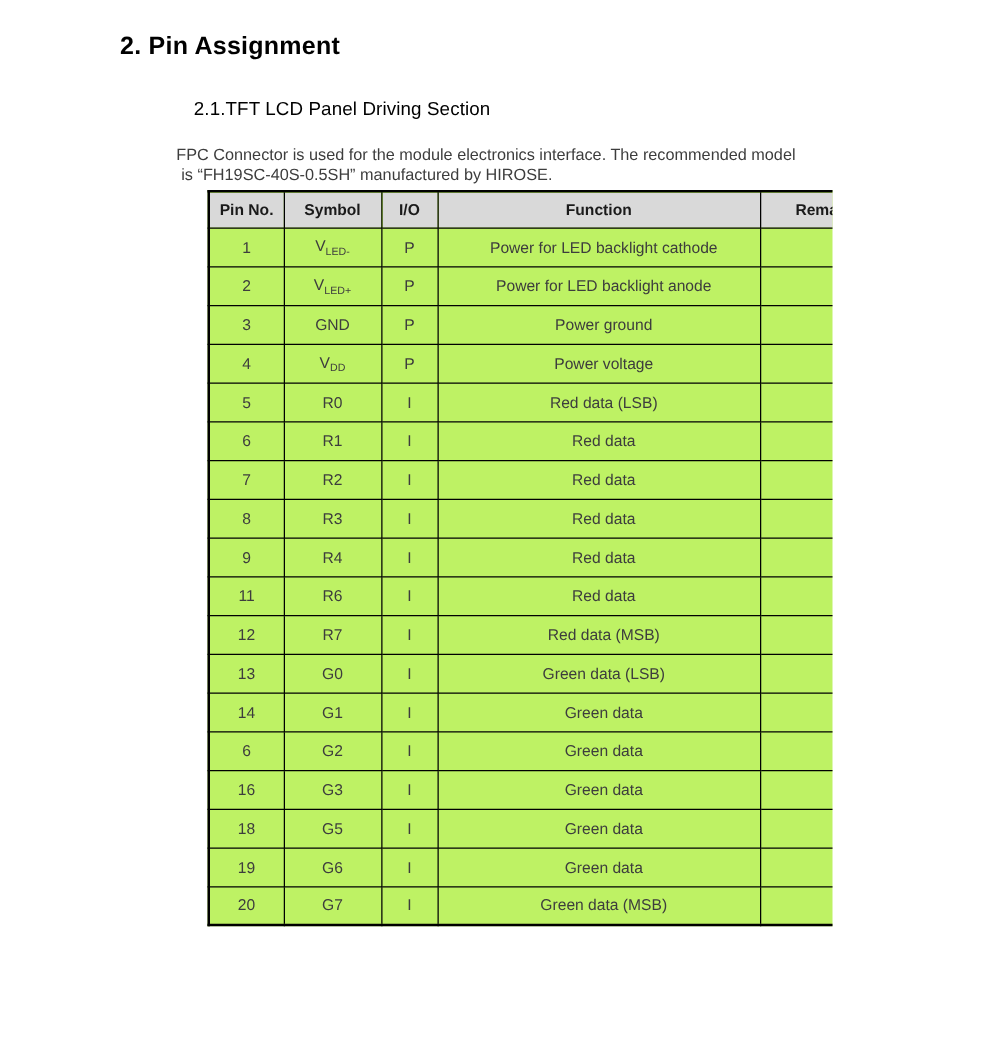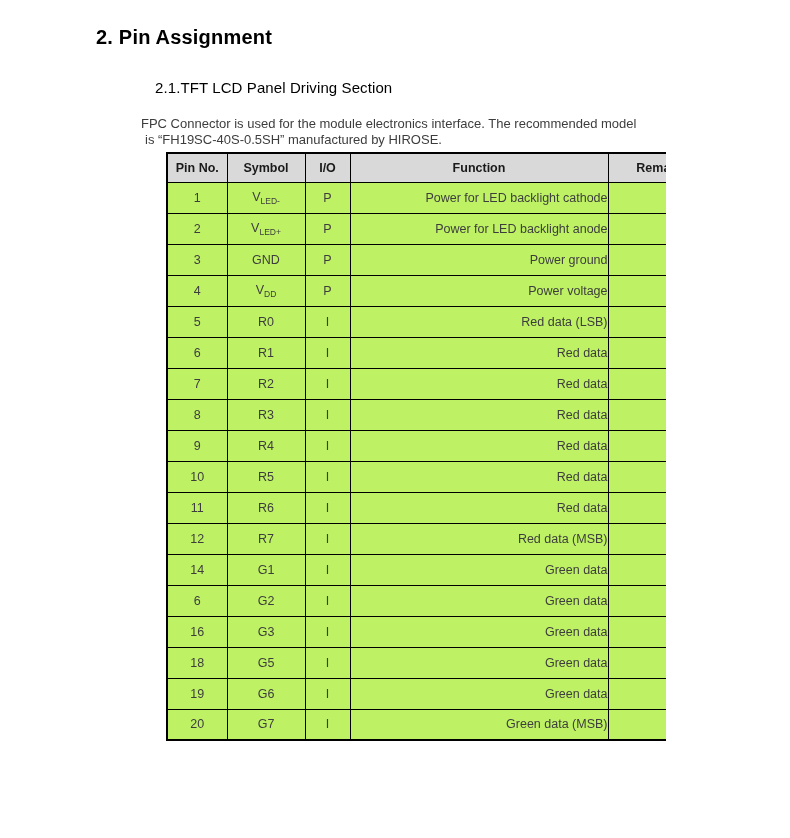--- a/index.html
+++ b/index.html
@@ -74,21 +74,21 @@
     height:29px;
     font-weight:bold;
     color:#1a1a1a;
   }
   table.pin-table tbody td{
     height:31px;
     color:var(--body-text);
     font-weight:normal;
   }
   table.pin-table tbody td.function-cell{
-    text-align:right;
+    text-align:center;
     padding-left:8px;
   }
   .col-pin{width:60px;}
   .col-symbol{width:78px;}
   .col-io{width:45px;}
   .col-function{width:258px;}
   .col-remark{width:103px;}
   .sym-sub{
     font-size:8.5px;
     vertical-align:-3px;
@@ -181,41 +181,41 @@
           <td></td>
         </tr>
         <tr>
           <td>9</td>
           <td><span>R4</span></td>
           <td>I</td>
           <td class="function-cell">Red data</td>
           <td></td>
         </tr>
         <tr>
-          <td>10</td>
-          <td><span>R5</span></td>
-          <td>I</td>
-          <td class="function-cell">Red data</td>
-          <td></td>
-        </tr>
-        <tr>
           <td>11</td>
           <td><span>R6</span></td>
           <td>I</td>
           <td class="function-cell">Red data</td>
           <td></td>
         </tr>
         <tr>
           <td>12</td>
           <td><span>R7</span></td>
           <td>I</td>
           <td class="function-cell">Red data (MSB)</td>
           <td></td>
         </tr>
         <tr>
+          <td>13</td>
+          <td><span>G0</span></td>
+          <td>I</td>
+          <td class="function-cell">Green data (LSB)</td>
+          <td></td>
+        </tr>
+        <tr>
           <td>14</td>
           <td><span>G1</span></td>
           <td>I</td>
           <td class="function-cell">Green data</td>
           <td></td>
         </tr>
         <tr>
           <td>6</td>
           <td><span>G2</span></td>
           <td>I</td>

